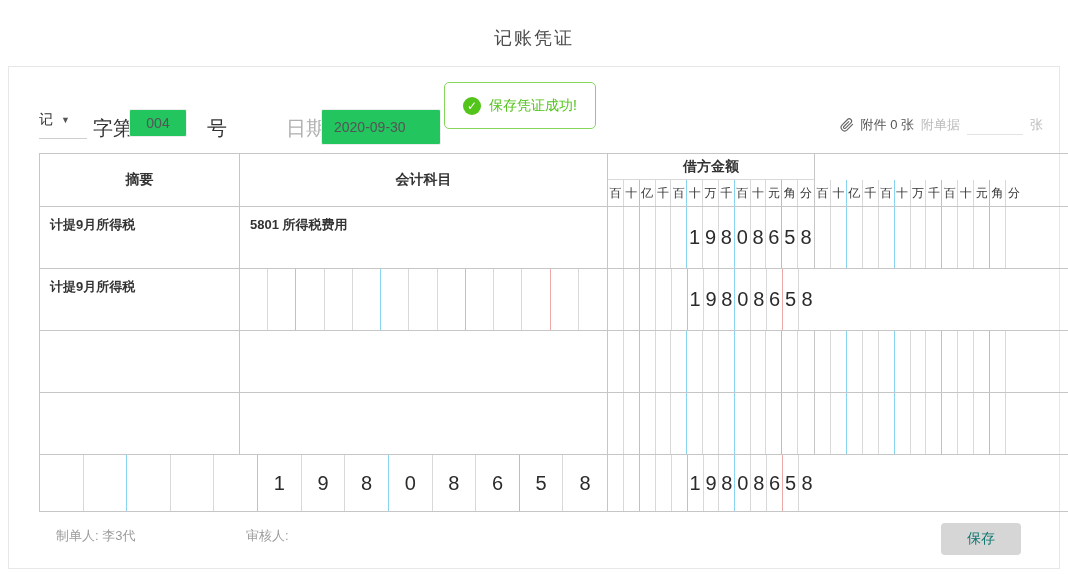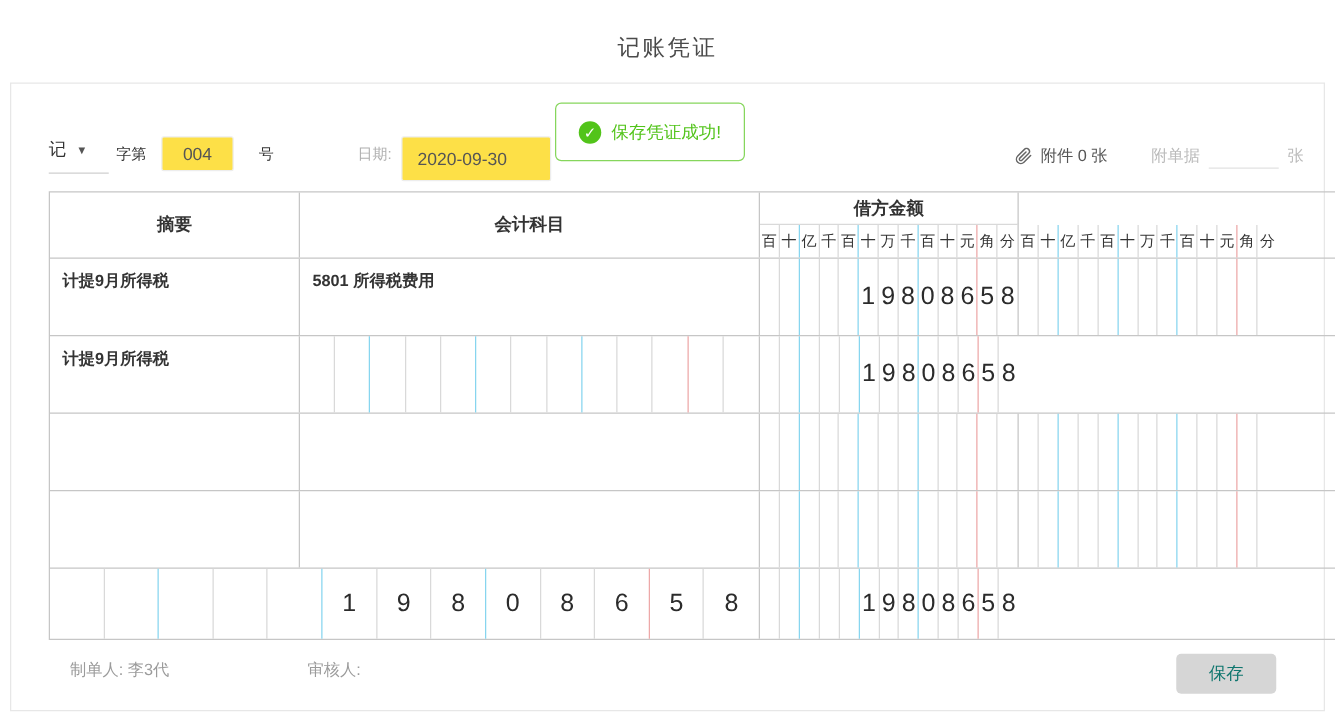--- a/index.html
+++ b/index.html
@@ -11,38 +11,38 @@
     font-size:18px; color:#4a4a4a; letter-spacing:2px; }
 
   .card { position:absolute; left:8px; top:66px; width:1052px; height:503px;
     background:#fff; border:1px solid #e7e7e7; }
 
   
   .voucher-select { position:absolute; left:30px; top:44px; width:48px; padding-bottom:9px;
     border-bottom:1px solid #cfcfcf; display:flex; align-items:center; gap:8px; cursor:pointer; }
   .voucher-select .word { font-size:14px; color:#333; }
   .caret { font-size:9px; color:#555; }
-  .lbl { position:absolute; font-size:12px; color:#333; }
+  .lbl { position:absolute; font-size:20px; color:#333; }
   .lbl.muted { color:#b0b0b0; }
-  .txt { border:1px solid #ededed; background:#fde047; color:#555; font-size:14px;
+  .txt { border:1px solid #ededed; background:#22c55e; color:#555; font-size:14px;
     border-radius:2px; outline:none; font-family:inherit; }
   .no-input { position:absolute; left:120px; top:42px; width:58px; height:28px; text-align:center; }
   .date-input { position:absolute; left:312px; top:42px; width:120px; height:36px; padding-left:12px; }
 
   .toast { position:absolute; left:435px; top:15px; height:47px; background:#fff;
     border:1px solid var(--toast-border,#86d65c); border-radius:5px;
     display:flex; align-items:center; gap:8px; padding:0 18px; }
   .check-circle { width:18px; height:18px; border-radius:50%; background:var(--green,#52c41a);
     color:#fff; font-size:12px; font-weight:bold; display:flex; align-items:center; justify-content:center; }
   .toast-text { font-size:14px; color:var(--green,#52c41a); }
 
   .attach { position:absolute; right:16px; top:48px; display:flex; align-items:center; gap:7px; }
   .attach .count { font-size:13px; color:#555; }
   .attach .muted-t { font-size:13px; color:#bbb; }
-  .attach .doc-label { margin-left:28px; }
+  .attach .doc-label { }
   .underline-input { width:56px; border:none; border-bottom:1px solid #e2e2e2; outline:none;
     height:20px; background:transparent; font-size:13px; color:#555; }
 
   
   .vtable { position:absolute; left:30px; top:86px; width:1061px;
     border:1px solid #c6c6c6; }
   .thead { display:grid; grid-template-columns:200px 368px 207px 207px;
     grid-template-rows:26px 26px; border-bottom:1px solid #c6c6c6; }
   .hc { display:flex; align-items:center; justify-content:center;
     font-size:14px; font-weight:bold; color:#333; }

